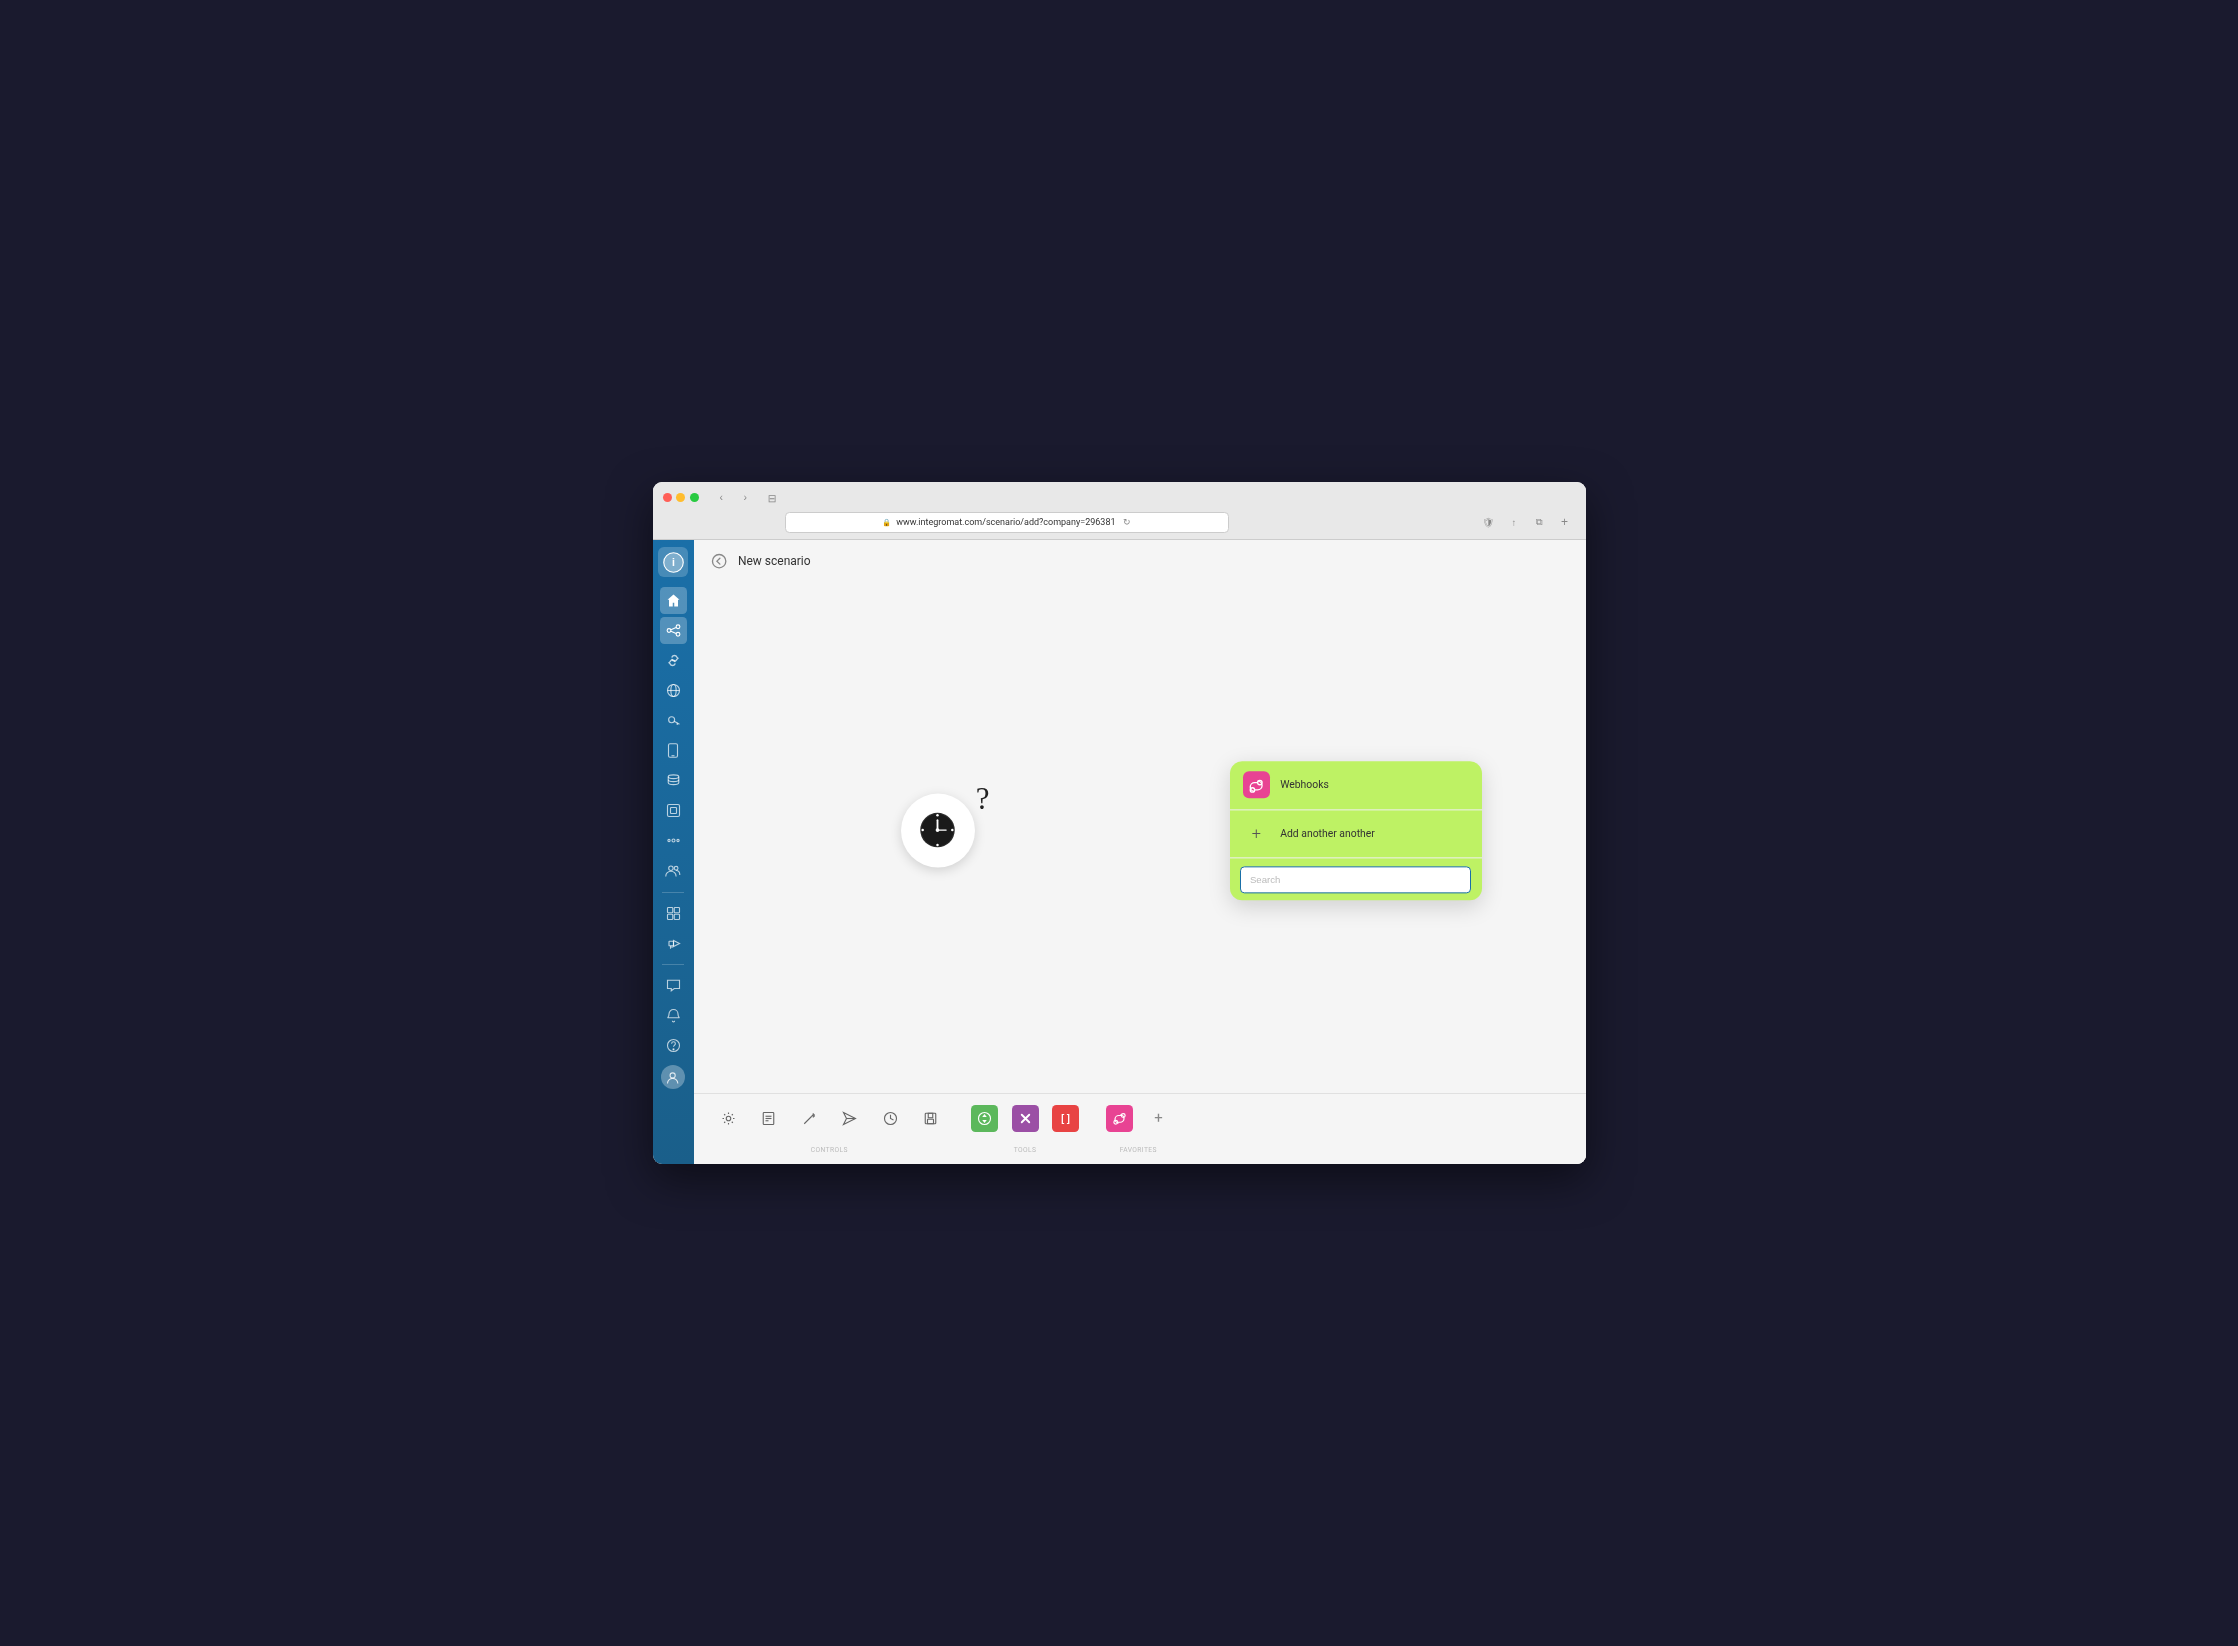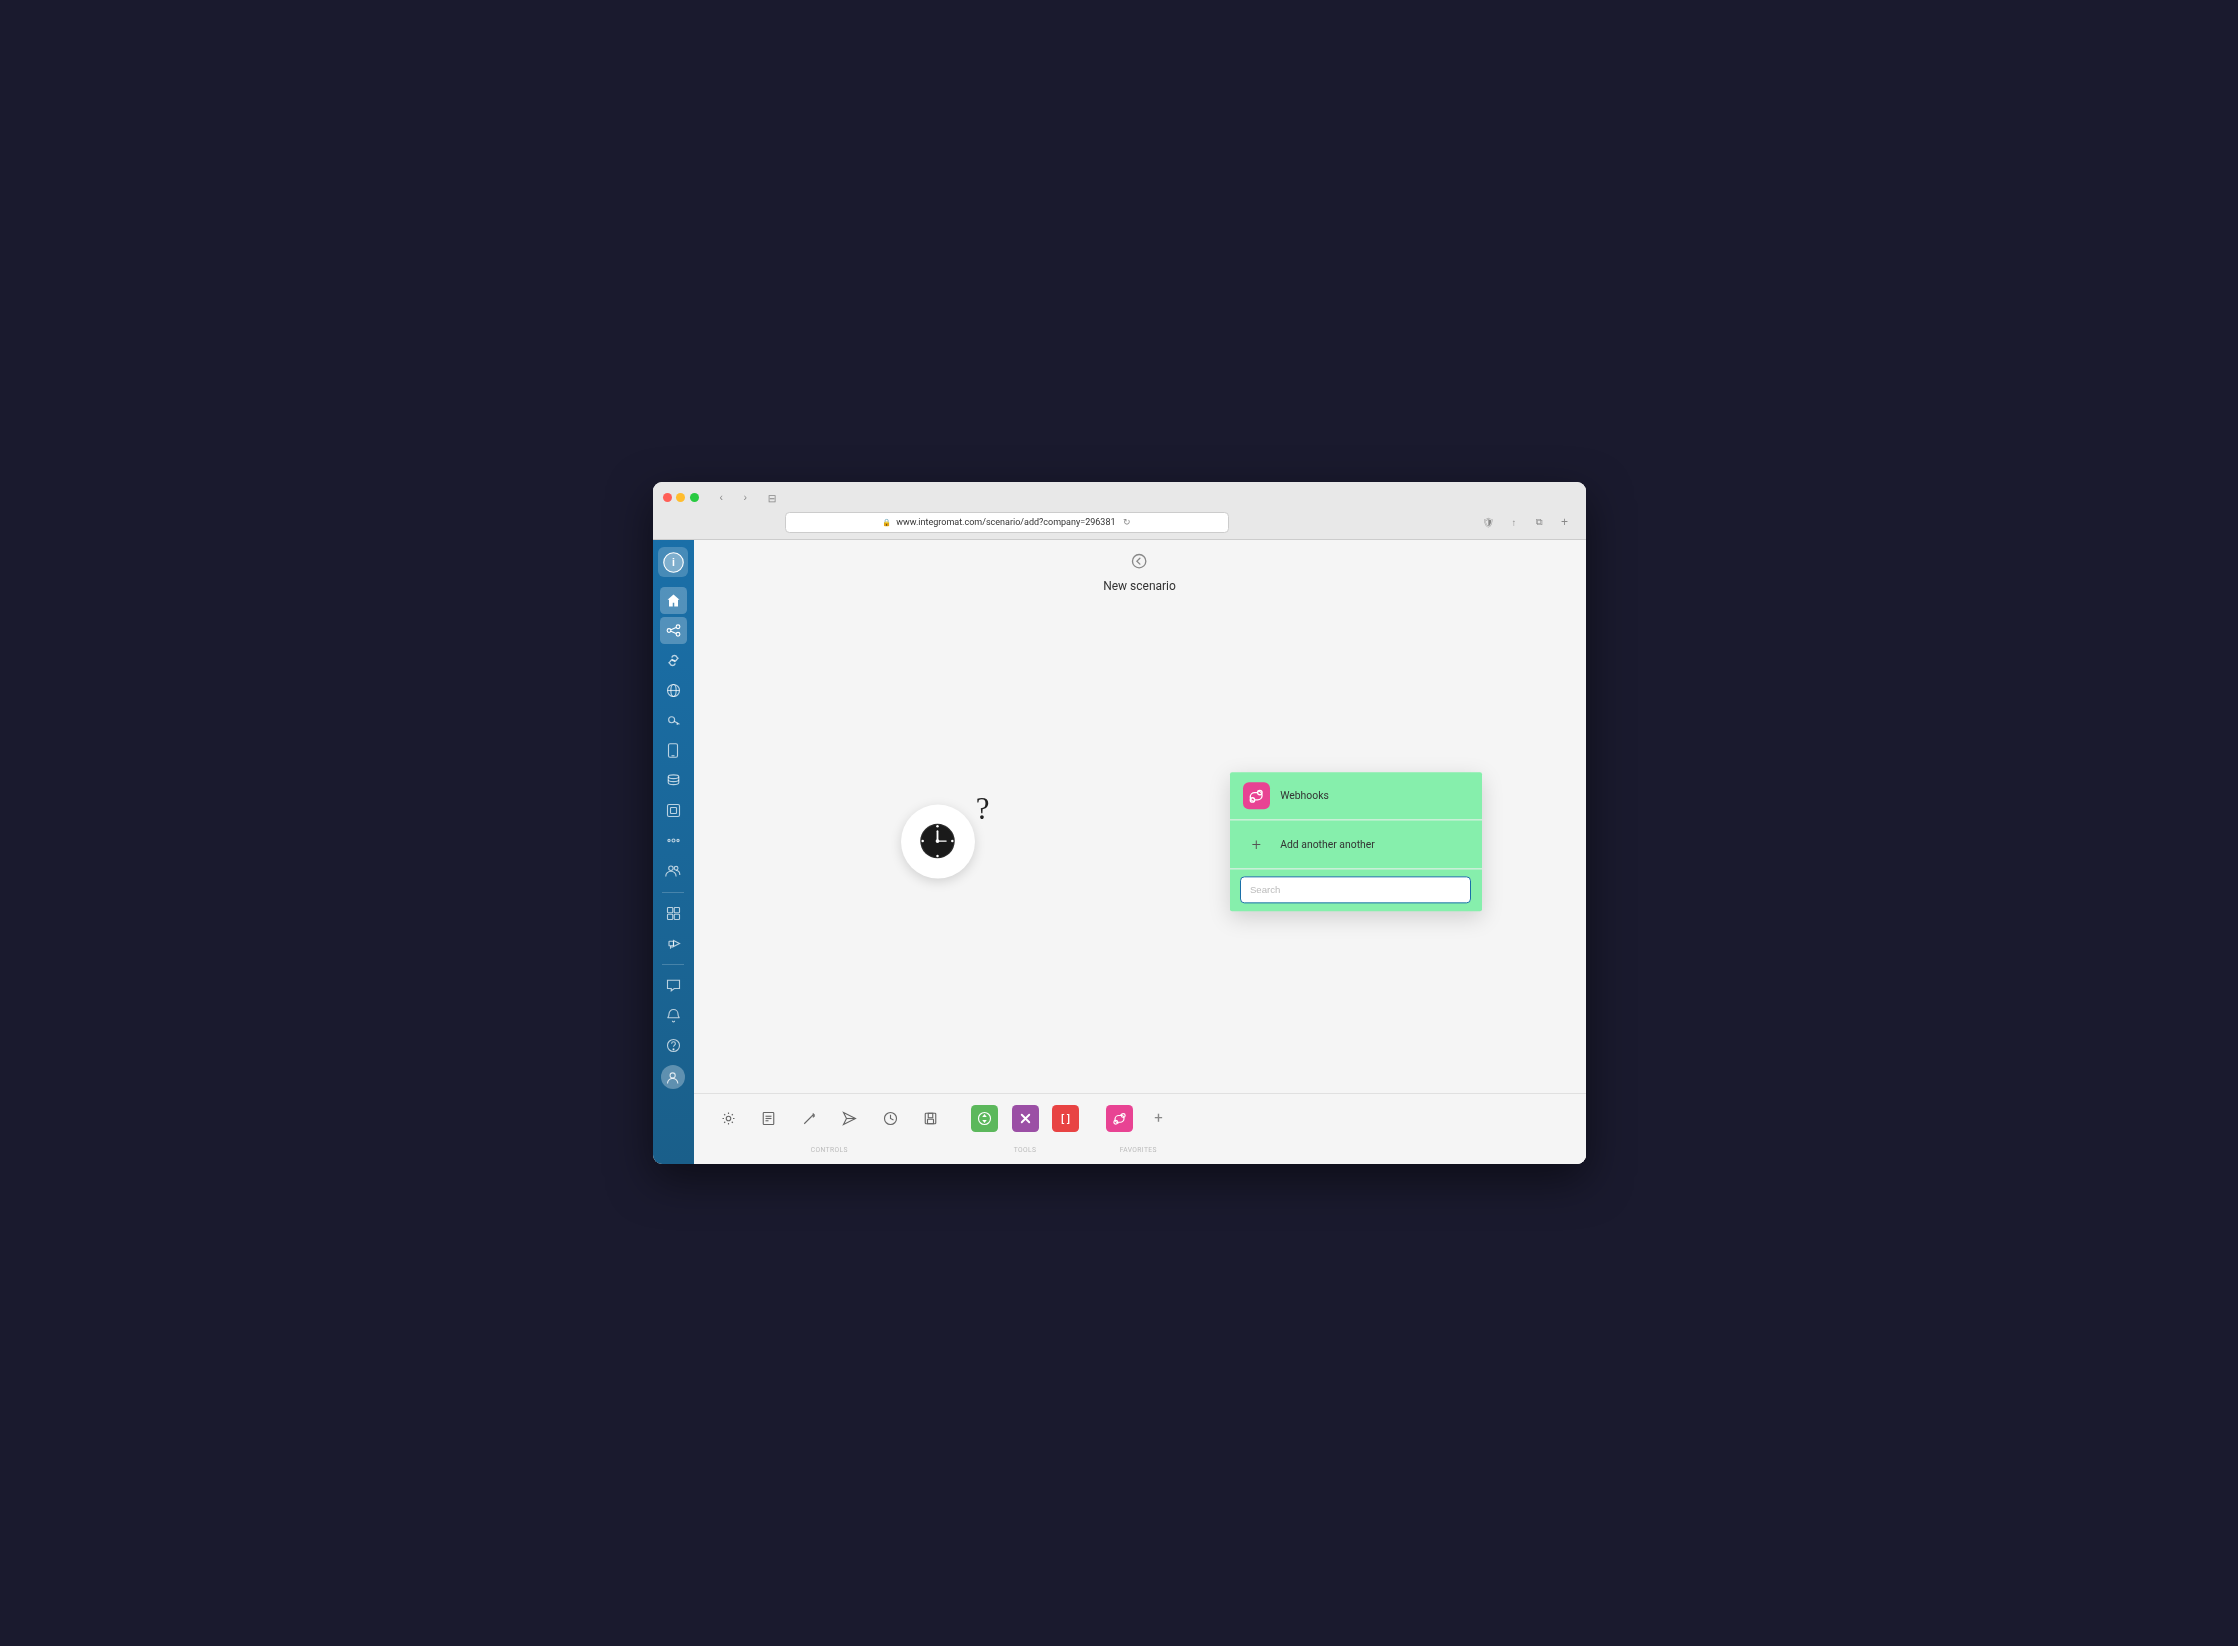--- a/index.html
+++ b/index.html
@@ -213,21 +213,20 @@
       overflow: hidden;
     }
 
     
     .page-header {
       padding: 10.4px 15px;
       display: flex;
       align-items: center;
       gap: 7.4px;
       background: #f5f5f5;
-      flex-direction: column;
     }
 
     .back-button {
       width: 22px;
       height: 22px;
       background: transparent;
       border: none;
       cursor: pointer;
       display: flex;
       align-items: center;
@@ -279,22 +278,22 @@
       color: #333;
       font-weight: 300;
     }
 
     
     .module-menu {
       position: absolute;
       right: 104px;
       top: 50%;
       transform: translateY(-55%);
-      background: #86efac;
-      border-radius: 2px;
+      background: #bef264;
+      border-radius: 12px;
       box-shadow: 0 6px 22px rgba(0,0,0,0.15);
       width: 252px;
       overflow: hidden;
     }
 
     .menu-item {
       display: flex;
       align-items: center;
       gap: 10.4px;
       padding: 10.4px 13.3px;

